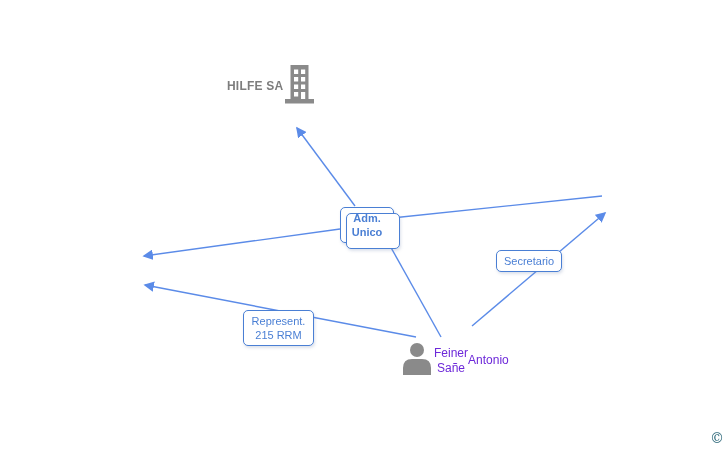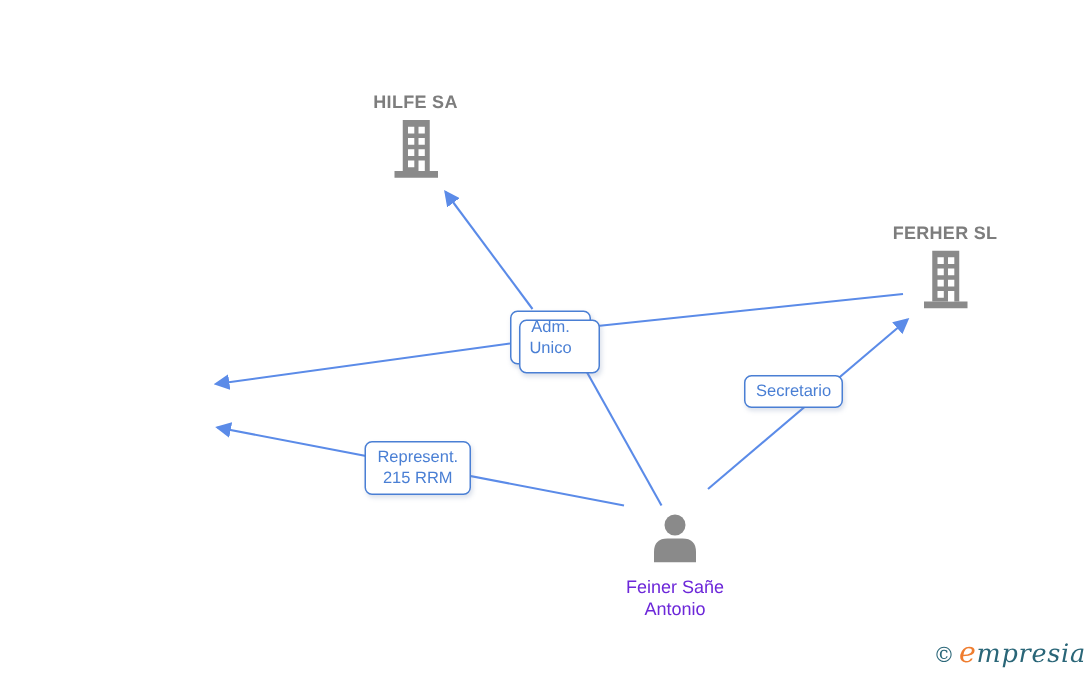--- a/index.html
+++ b/index.html
@@ -2,21 +2,21 @@
 <html><head>
 <meta charset="utf-8">
 <style>
   html,body{margin:0;padding:0;background:#fff;}
   .canvas{
     position:relative;width:728px;height:450px;background:#ffffff;overflow:hidden;
     font-family:"Liberation Sans",sans-serif;
   }
   .edges-svg{position:absolute;left:0;top:0;z-index:1;}
   .node{
-    position:absolute;z-index:2;display:flex;flex-direction:column;align-items:center;
+    position:absolute;z-index:2;display:flex;flex-direction:row;align-items:center;
     width:100px;text-align:center;
   }
   .node .nlabel{
     font-size:12px;line-height:15px;color:#7d7d7d;font-weight:bold;letter-spacing:.2px;
   }
   .node .plabel{
     font-size:12px;line-height:15px;color:#6d28d9;font-weight:normal;
   }
   .node .icon{display:block;margin:4px 0;}
   .edge-label{
@@ -71,64 +71,44 @@
             <rect x="18" y="12" width="4.2" height="4.5"></rect>
           <rect x="11" y="19.5" width="4.2" height="4.5"></rect>
             <rect x="18" y="19.5" width="4.2" height="4.5"></rect>
           <rect x="11" y="27" width="4.2" height="4.5"></rect>
             <rect x="18" y="27" width="4.2" height="7"></rect>
         </g>
       </svg>
     </span>
   </div>
 
-  <div class="node" style="left:580px;top:148px;">
-    <span class="nlabel">FERHER SL</span>
-    <span class="icon">
-      <svg width="33" height="39" viewBox="0 0 33 39">
-        <rect x="2" y="34" width="29" height="4.5" fill="#8a8a8a"></rect>
-        <rect x="7.5" y="0" width="18" height="34" fill="#8a8a8a"></rect>
-        <g fill="#ffffff">
-          <rect x="11" y="4.5" width="4.2" height="4.5"></rect>
-            <rect x="18" y="4.5" width="4.2" height="4.5"></rect>
-          <rect x="11" y="12" width="4.2" height="4.5"></rect>
-            <rect x="18" y="12" width="4.2" height="4.5"></rect>
-          <rect x="11" y="19.5" width="4.2" height="4.5"></rect>
-            <rect x="18" y="19.5" width="4.2" height="4.5"></rect>
-          <rect x="11" y="27" width="4.2" height="4.5"></rect>
-            <rect x="18" y="27" width="4.2" height="7"></rect>
-        </g>
-      </svg>
-    </span>
-  </div>
 
 
   <div class="node" style="left:400px;top:338px;">
     <span class="icon">
       <svg width="34" height="33" viewBox="0 0 34 33">
         <circle cx="17" cy="8" r="7" fill="#8a8a8a"></circle>
         <path d="M3,33 L3,26 Q3,17 12,17 L22,17 Q31,17 31,26 L31,33 Z" fill="#8a8a8a"></path>
       </svg>
     </span>
     <span class="plabel">Feiner Sañe</span>
     <span class="plabel">Antonio</span>
   </div>
 
-  <div class="edge-label stacked" style="left:340px;top:207px;width:38px;">
+  <div class="edge-label stacked" style="left:340px;top:207px;width:38px;font-weight:bold;">
     <div>Adm.</div>
     <div>Unico</div>
   </div>
 
   <div class="edge-label" style="left:496px;top:250px;text-align:center;">
     <div>Secretario</div>
   </div>
 
-  <div class="edge-label" style="left:243px;top:294px;width:55px;">
+  <div class="edge-label" style="left:243px;top:310px;width:55px;">
     <div>Represent.</div>
     <div>215 RRM</div>
   </div>
 
   <div class="footer-logo">
     <span class="copy">©</span>
-    <span class="brand"><span class="e">e</span><span>mpresia</span></span>
   </div>
 
 </div>
 
 </body></html>

